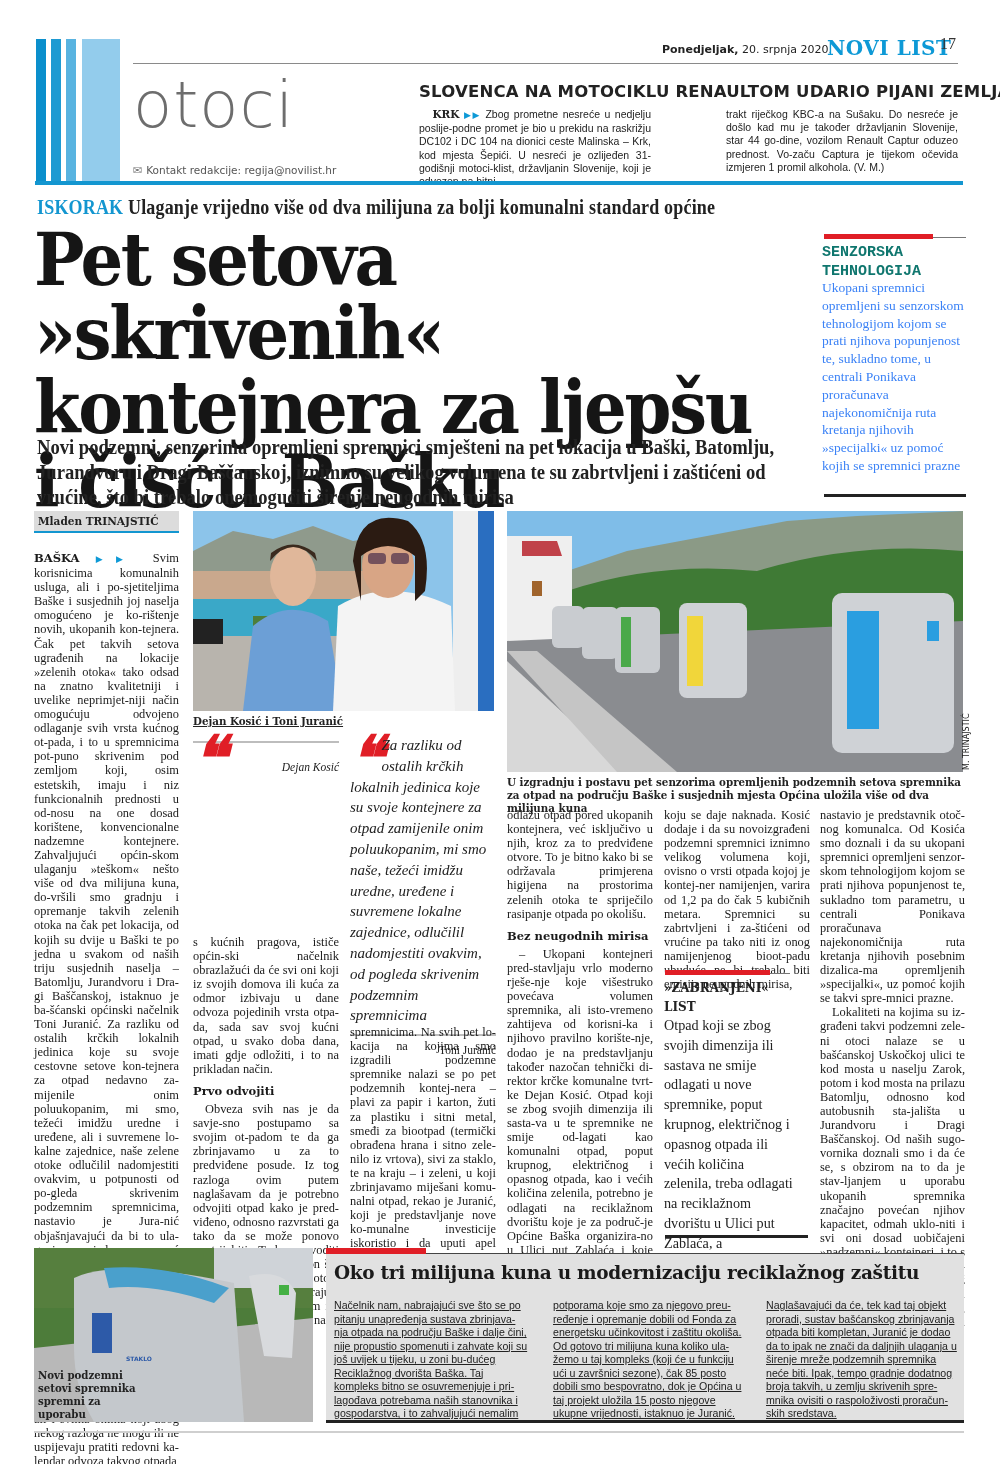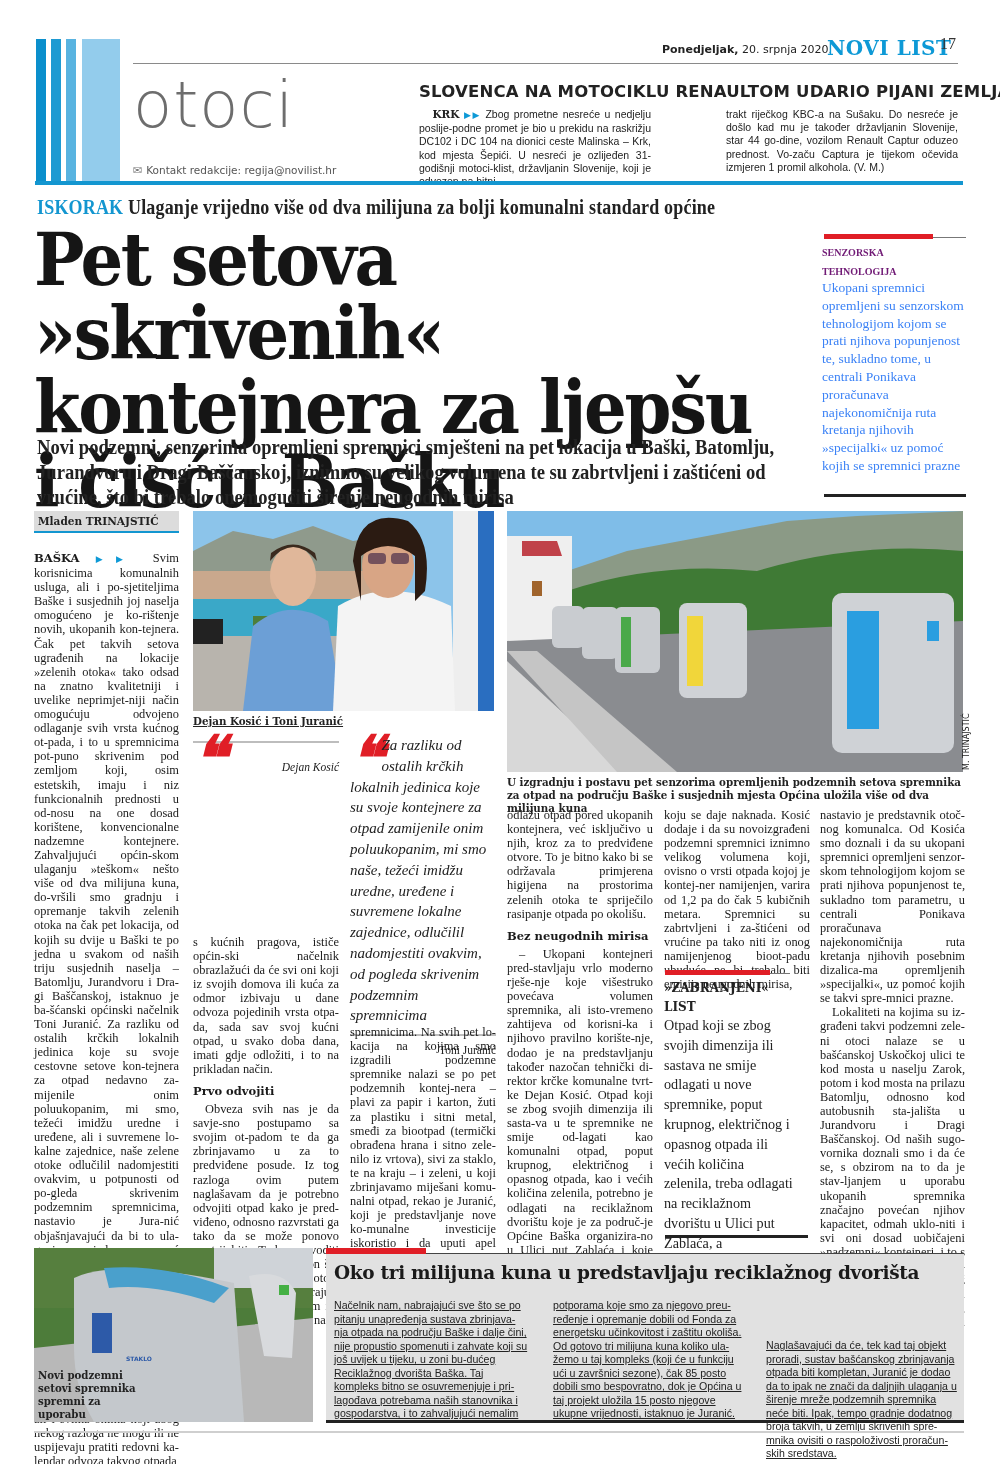--- a/index.html
+++ b/index.html
@@ -29,21 +29,21 @@
   .kicker .k { color: #1396d0; }
   .kicker .t { color: #222; }
 
   
   .headline { left: 34px; top: 222px; width: 790px; font-family: "DejaVu Serif", serif; font-weight: bold; font-size: 73px; line-height: 74px; color: #151515; letter-spacing: -2.5px; transform: scaleX(0.92); transform-origin: left; }
   .deck { left: 37px; top: 435px; width: 800px; font-family: "Liberation Serif", serif; font-weight: bold; font-size: 20px; line-height: 25px; color: #222; transform: scaleX(0.93); transform-origin: left; }
 
   
   .side-red { left: 824px; top: 234px; width: 109px; height: 5px; background: #e01e26; }
   .side-grey { left: 933px; top: 237px; width: 33px; height: 1px; background: #777; }
-  .side-title { left: 822px; top: 243px; font-family: Liberation Serif, serif; font-weight: bold; font-size: 10px; line-height: 19px; color: #701a75; }
+  .side-title { left: 822px; top: 243px; font-family: Liberation Mono, monospace; font-weight: bold; font-size: 15px; line-height: 19px; color: #0f766e; }
   .side-text { left: 822px; top: 279px; width: 150px; font-family: "Liberation Serif", serif; font-size: 13.5px; line-height: 17.8px; color: #3b82f6; }
   .side-bottom { left: 824px; top: 494px; width: 142px; height: 3px; background: #222; }
 
   
   .byline { left: 34px; top: 511px; width: 145px; height: 22px; background: #dcdcdc; border-bottom: 2px solid #1396d0; font-family: "DejaVu Serif", serif; font-weight: bold; font-size: 10.5px; padding: 4px 4px; color: #222; }
 
   .body { font-family: "Liberation Serif", serif; font-size: 12.4px; line-height: 14.1px; color: #1a1a1a; text-align: justify; hyphens: manual; }
   .body p { text-indent: 0; }
   .body .ind { text-indent: 12px; }
   .lead b { font-family: "DejaVu Serif", serif; font-size: 11.5px; }
@@ -229,17 +229,17 @@
     <rect x="58" y="65" width="20" height="40" fill="#2d5aa8"></rect>
     <path d="M215 28 Q250 20 262 45 L258 110 L230 108 Z" fill="#d8dadd"></path>
     <rect x="245" y="37" width="10" height="10" fill="#44b044"></rect>
   </svg>
   <div class="abs" style="left:92px;top:107px;font-family:'DejaVu Sans',sans-serif;font-size:6px;color:#2d5aa8;font-weight:bold;">STAKLO</div>
 </div>
 <div class="abs caption" style="left:38px;top:1369px;width:110px;font-size:10.2px;line-height:13px;">Novi podzemni setovi spremnika spremni za uporabu</div>
 
 <div class="abs bbox"></div>
 <div class="abs bbox-red"></div>
-<div class="abs bbox-title">Oko tri milijuna kuna u predstavljaju reciklažnog dvorišta</div>
+<div class="abs bbox-title">Oko tri milijuna kuna u modernizaciju reciklažnog zaštitu</div>
 <div class="abs bbox-col" style="left:334px;">Načelnik nam, nabrajajući sve što se po pitanju unapređenja sustava zbrinjava-nja otpada na području Baške i dalje čini, nije propustio spomenuti i zahvate koji su još uvijek u tijeku, u zoni bu-dućeg Reciklažnog dvorišta Baška. Taj kompleks bitno se osuvremenjuje i pri-lagođava potrebama naših stanovnika i gospodarstva, i to zahvaljujući nemalim</div>
 <div class="abs bbox-col" style="left:553px;">potporama koje smo za njegovo preu-ređenje i opremanje dobili od Fonda za energetsku učinkovitost i zaštitu okoliša. Od gotovo tri milijuna kuna koliko ula-žemo u taj kompleks (koji će u funkciju ući u završnici sezone), čak 85 posto dobili smo bespovratno, dok je Općina u taj projekt uložila 15 posto njegove ukupne vrijednosti, istaknuo je Juranić.</div>
-<div class="abs bbox-col" style="left:766px;margin-top:40px;">Naglašavajući da će, tek kad taj objekt proradi, sustav bašćanskog zbrinjavanja otpada biti kompletan, Juranić je dodao da to ipak ne znači da daljnjih ulaganja u širenje mreže podzemnih spremnika neće biti. Ipak, tempo gradnje dodatnog broja takvih, u zemlju skrivenih spre-mnika ovisiti o raspoloživosti proračun-skih sredstava.</div>
+<div class="abs bbox-col" style="left:766px;">Naglašavajući da će, tek kad taj objekt proradi, sustav bašćanskog zbrinjavanja otpada biti kompletan, Juranić je dodao da to ipak ne znači da daljnjih ulaganja u širenje mreže podzemnih spremnika neće biti. Ipak, tempo gradnje dodatnog broja takvih, u zemlju skrivenih spre-mnika ovisiti o raspoloživosti proračun-skih sredstava.</div>
 <div class="abs bottom-rule"></div>
 
 </body></html>

